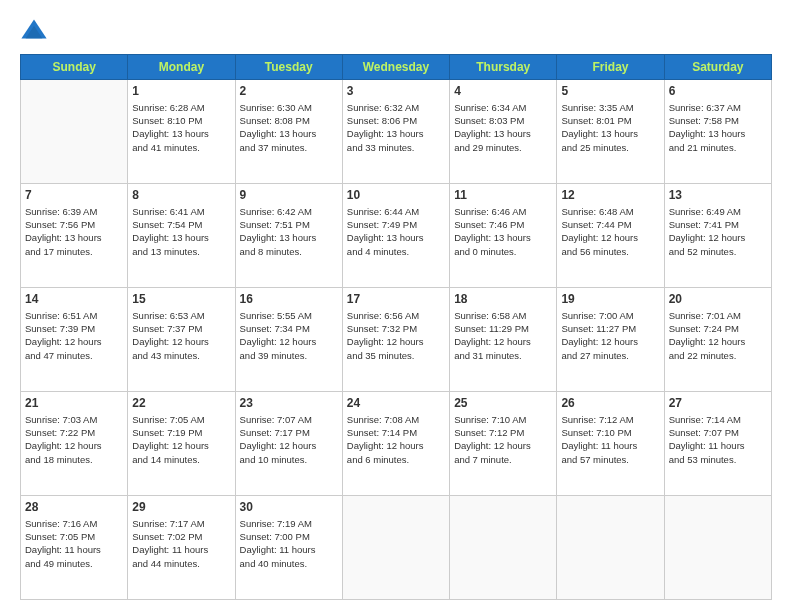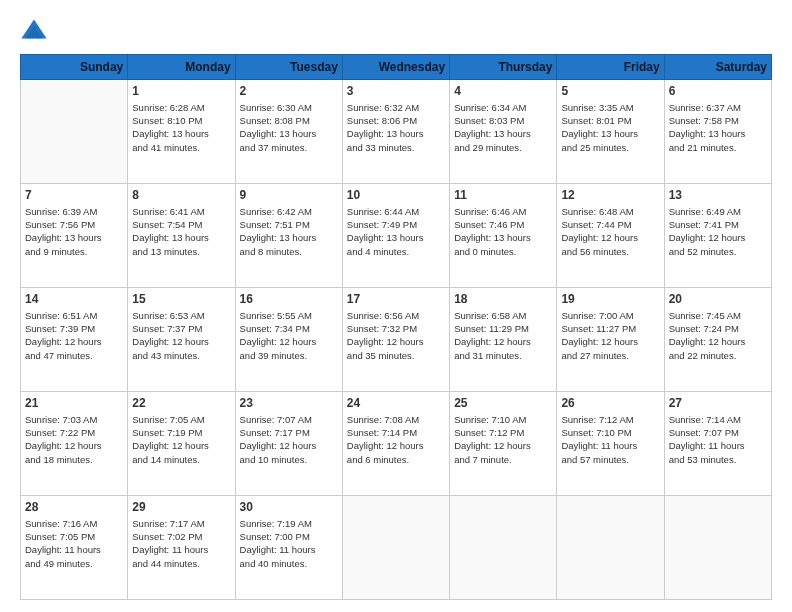--- a/index.html
+++ b/index.html
@@ -61,25 +61,25 @@
     }
     .calendar {
       flex: 1;
       border: 1px solid #ccc;
       border-collapse: collapse;
       width: 100%;
       table-layout: fixed;
     }
     .calendar th {
       background-color: #2176c7;
-      color: #0f172a;
+      color: #bef264;
       font-size: 12px;
       font-weight: bold;
       padding: 5px 4px;
-      text-align: right;
+      text-align: center;
       border: 1px solid #1a5fa0;
     }
     .calendar td {
       border: 1px solid #ccc;
       vertical-align: top;
       padding: 3px 4px;
       font-size: 9.5px;
       color: #333;
       line-height: 1.4;
       height: 88px;
@@ -172,21 +172,21 @@
             <div>Daylight: 13 hours</div>
             <div>and 21 minutes.</div>
           </td>
         </tr>
         <tr>
           <td>
             <span class="day-number">7</span>
             <div>Sunrise: 6:39 AM</div>
             <div>Sunset: 7:56 PM</div>
             <div>Daylight: 13 hours</div>
-            <div>and 9 minutes.</div>
+            <div>and 17 minutes.</div>
           </td>
           <td>
             <span class="day-number">8</span>
             <div>Sunrise: 6:41 AM</div>
             <div>Sunset: 7:54 PM</div>
             <div>Daylight: 13 hours</div>
             <div>and 13 minutes.</div>
           </td>
           <td>
             <span class="day-number">9</span>
@@ -262,21 +262,21 @@
           </td>
           <td>
             <span class="day-number">19</span>
             <div>Sunrise: 7:00 AM</div>
             <div>Sunset: 11:27 PM</div>
             <div>Daylight: 12 hours</div>
             <div>and 27 minutes.</div>
           </td>
           <td>
             <span class="day-number">20</span>
-            <div>Sunrise: 7:45 AM</div>
+            <div>Sunrise: 7:01 AM</div>
             <div>Sunset: 7:24 PM</div>
             <div>Daylight: 12 hours</div>
             <div>and 22 minutes.</div>
           </td>
         </tr>
         <tr>
           <td>
             <span class="day-number">21</span>
             <div>Sunrise: 7:03 AM</div>
             <div>Sunset: 7:22 PM</div>

